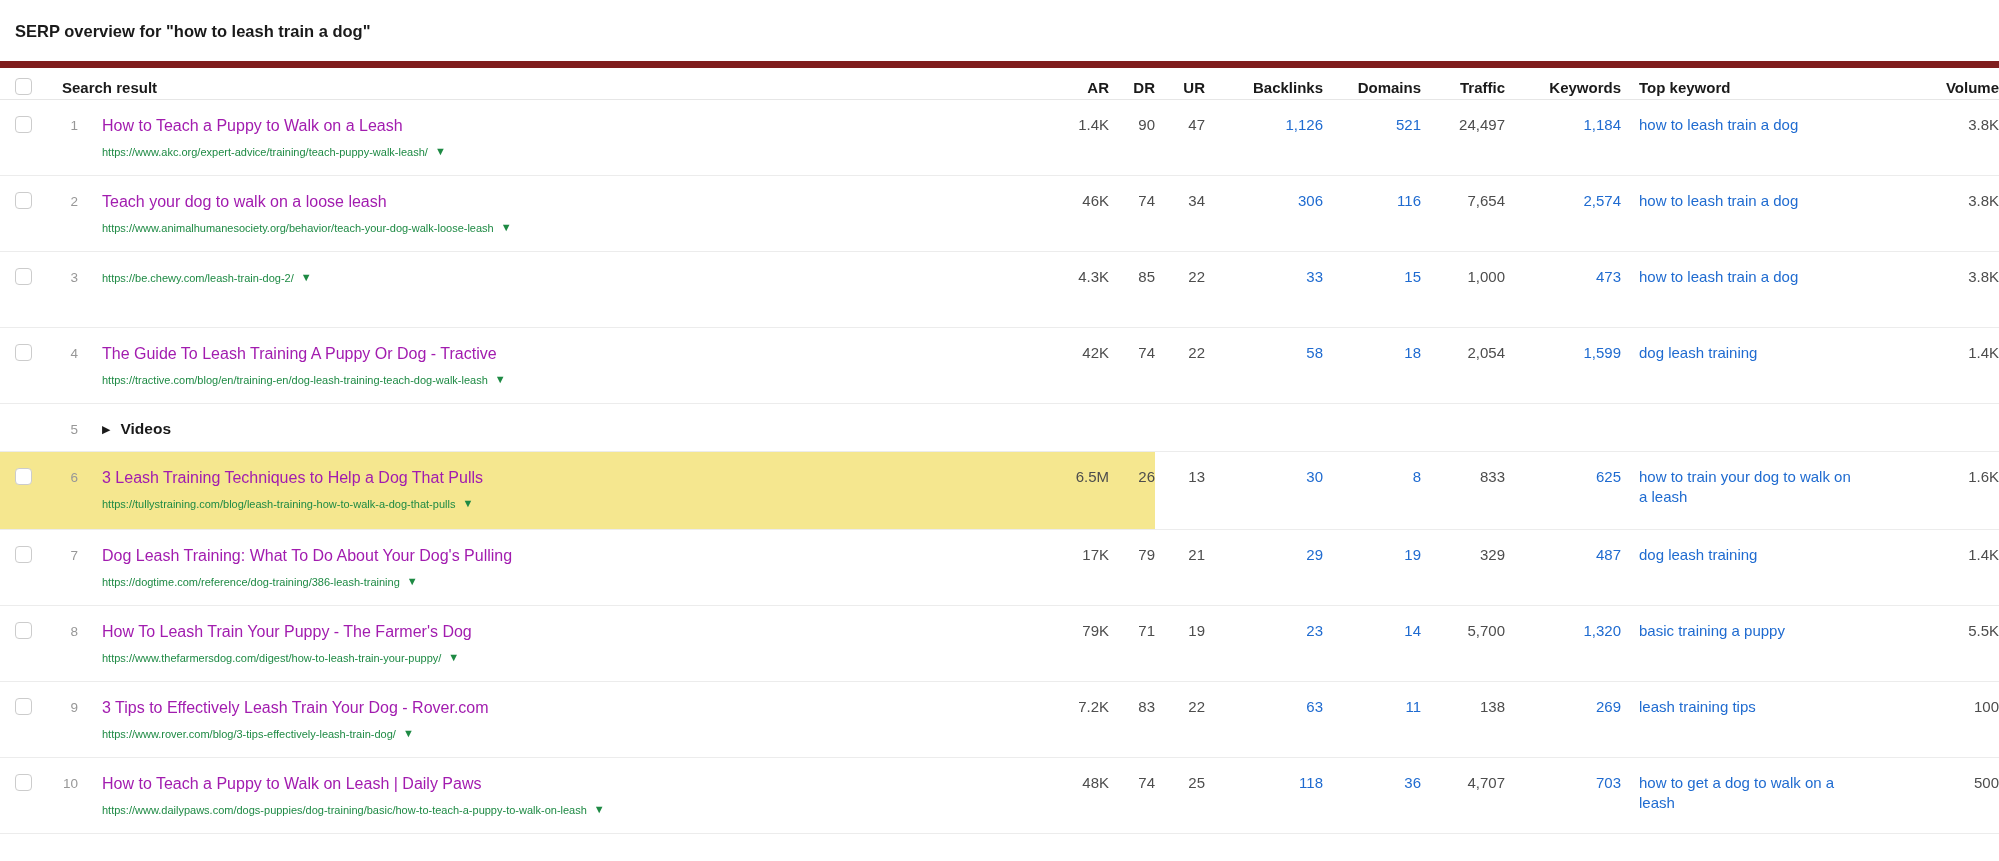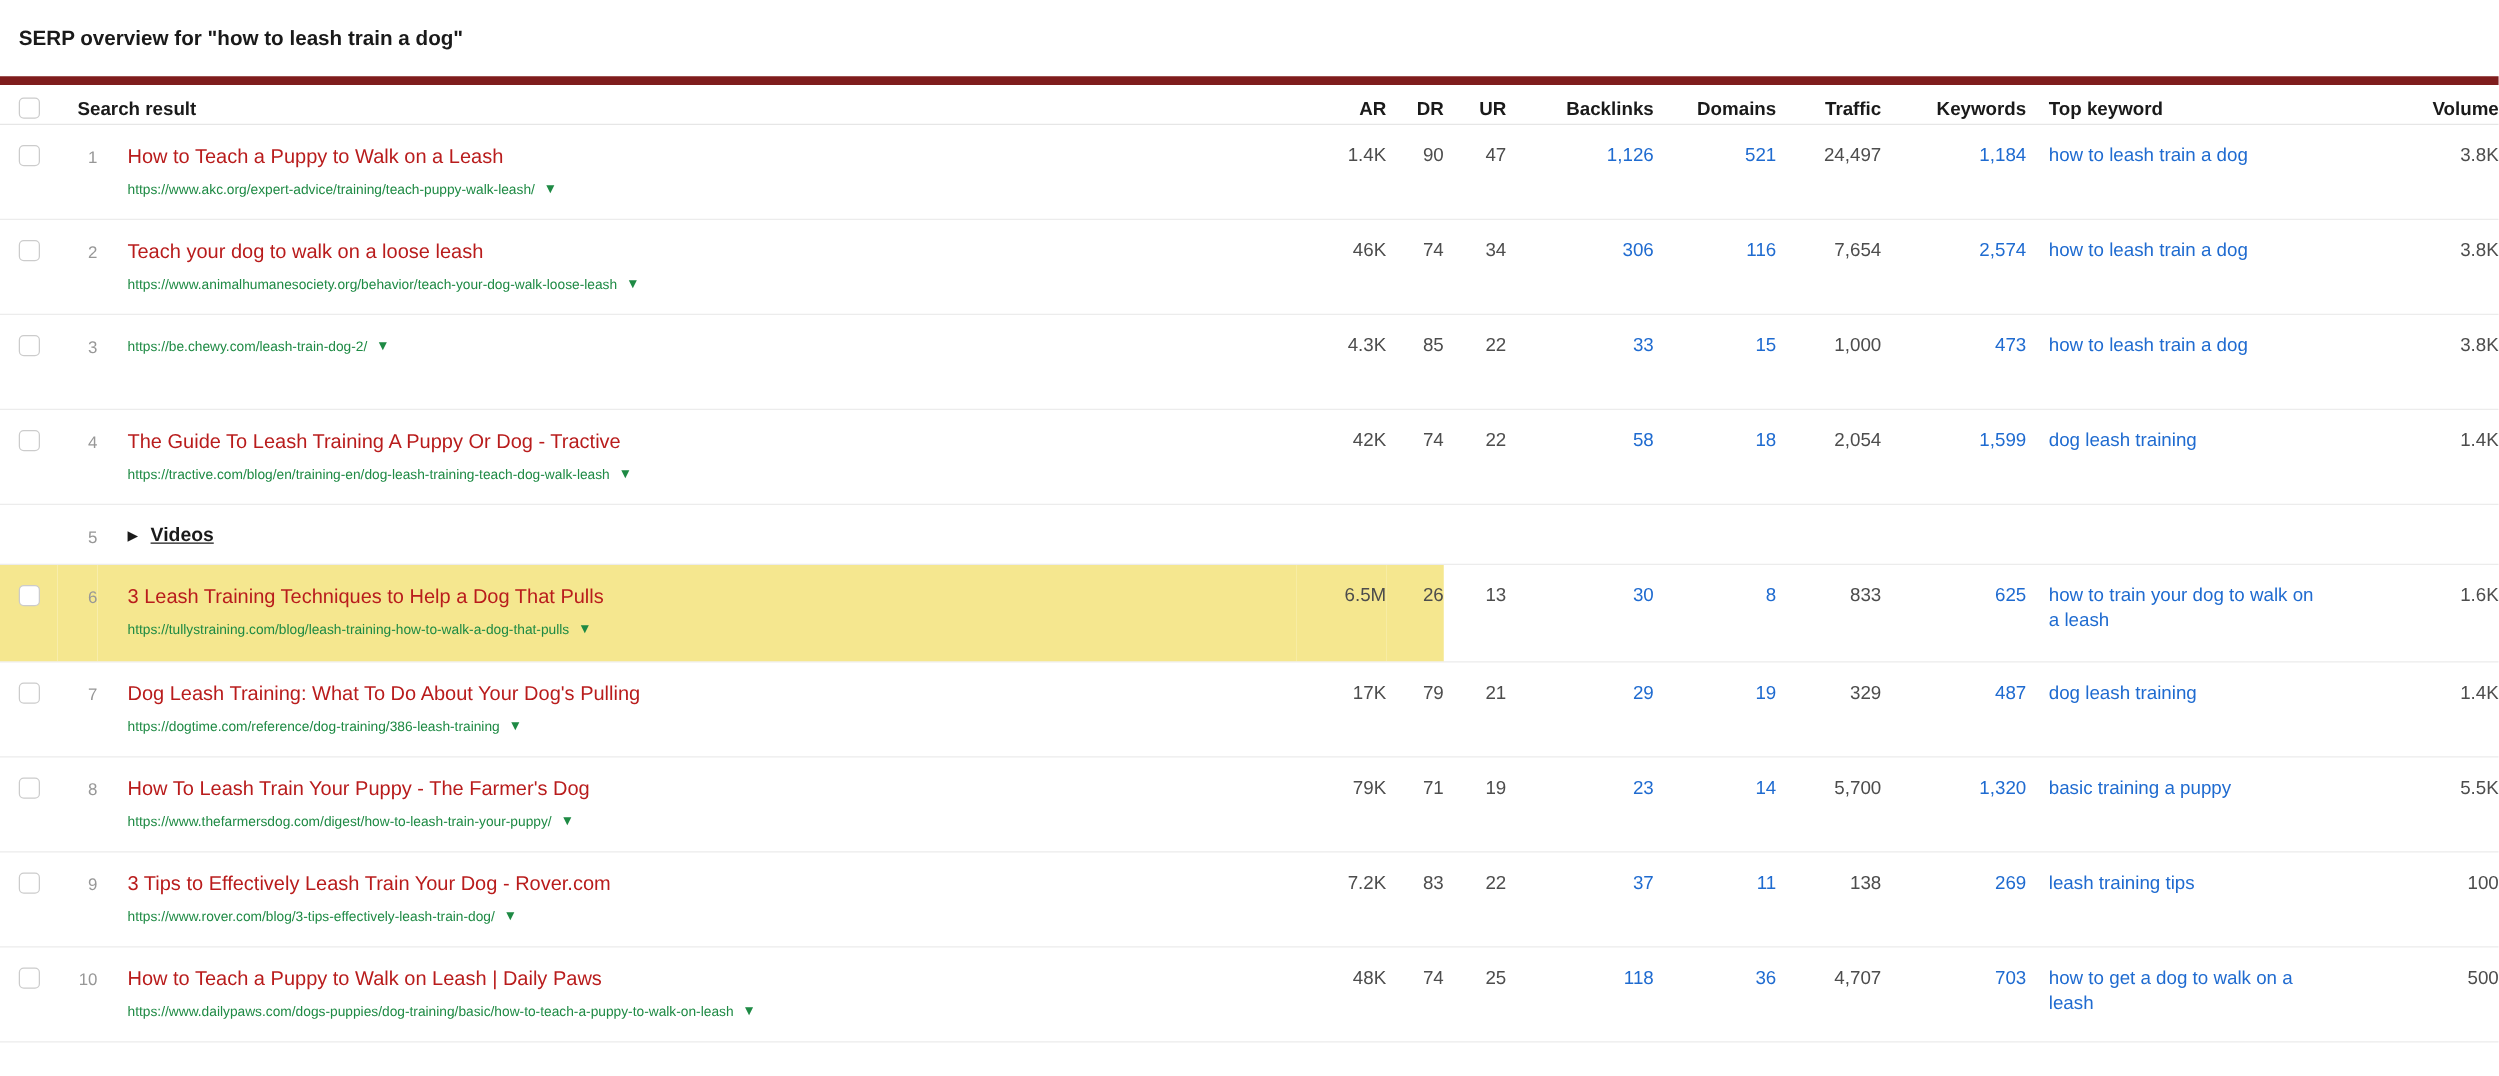--- a/index.html
+++ b/index.html
@@ -33,31 +33,31 @@
   .c-rank { text-align: right; color: #979797; font-size: 13.5px; padding-top: 17px; }
   .c-result { padding-left: 24px; padding-right: 24px; min-width: 0; }
   .c-num { text-align: right; color: #4d4d4d; font-variant-numeric: tabular-nums; }
   .c-num.blue a { color: #1f6bd0; }
   .c-topkw { padding-left: 18px; }
   .c-vol { text-align: right; color: #4d4d4d; }
   .th-left { text-align: left; }
   .th-result { grid-column: 2 / 4; padding-left: 16px; }
 
   a { text-decoration: none; cursor: pointer; }
-  .title { display: block; color: #b91c1c; font-size: 16px; margin-bottom: 4px; }
+  .title { display: block; color: #a21caf; font-size: 16px; margin-bottom: 4px; }
   .urlline { white-space: nowrap; overflow: hidden; }
   .url { color: #1e8a44; font-size: 11px; }
   .caret { color: #1e8a44; font-size: 11px; margin-left: 7px; cursor: pointer; vertical-align: 1px; }
   .kw-link { color: #1f6bd0; }
 
   
   .tr.group { min-height: 48px; }
   .tr.group .c-result { grid-column: 3 / 13; }
   .play { color: #1a1a1a; font-size: 11px; margin-right: 10px; vertical-align: 1px; cursor: pointer; }
-  .group-label { font-weight: bold; color: #1a1a1a; font-size: 15.5px; text-decoration: underline; }
+  .group-label { font-weight: bold; color: #1a1a1a; font-size: 15.5px; }
 
   
   .tr.hl > .td:nth-child(-n+5) { background: #f5e78f; }
   .tr.hl { min-height: 78px; }
   .tr.hl .td { height: 100%; }
   .tr.hl > .td { align-self: stretch; }
 </style>
 </head>
 <body>
 
@@ -250,21 +250,21 @@
     <div class="td c-rank">9</div>
     <div class="td c-result">
       <a class="title">3 Tips to Effectively Leash Train Your Dog - Rover.com</a>
       <div class="urlline">
         <a class="url">https://www.rover.com/blog/3-tips-effectively-leash-train-dog/</a><span class="caret">▼</span>
       </div>
     </div>
     <div class="td c-num">7.2K</div>
     <div class="td c-num">83</div>
     <div class="td c-num">22</div>
-    <div class="td c-num blue"><a>37</a></div>
+    <div class="td c-num blue"><a>63</a></div>
     <div class="td c-num blue"><a>11</a></div>
     <div class="td c-num">138</div>
     <div class="td c-num blue"><a>269</a></div>
     <div class="td c-topkw"><a class="kw-link">leash training tips</a></div>
     <div class="td c-vol">100</div>
   </div>
 
   <div class="tr">
     <div class="td c-check">
           <span class="checkbox"></span>

